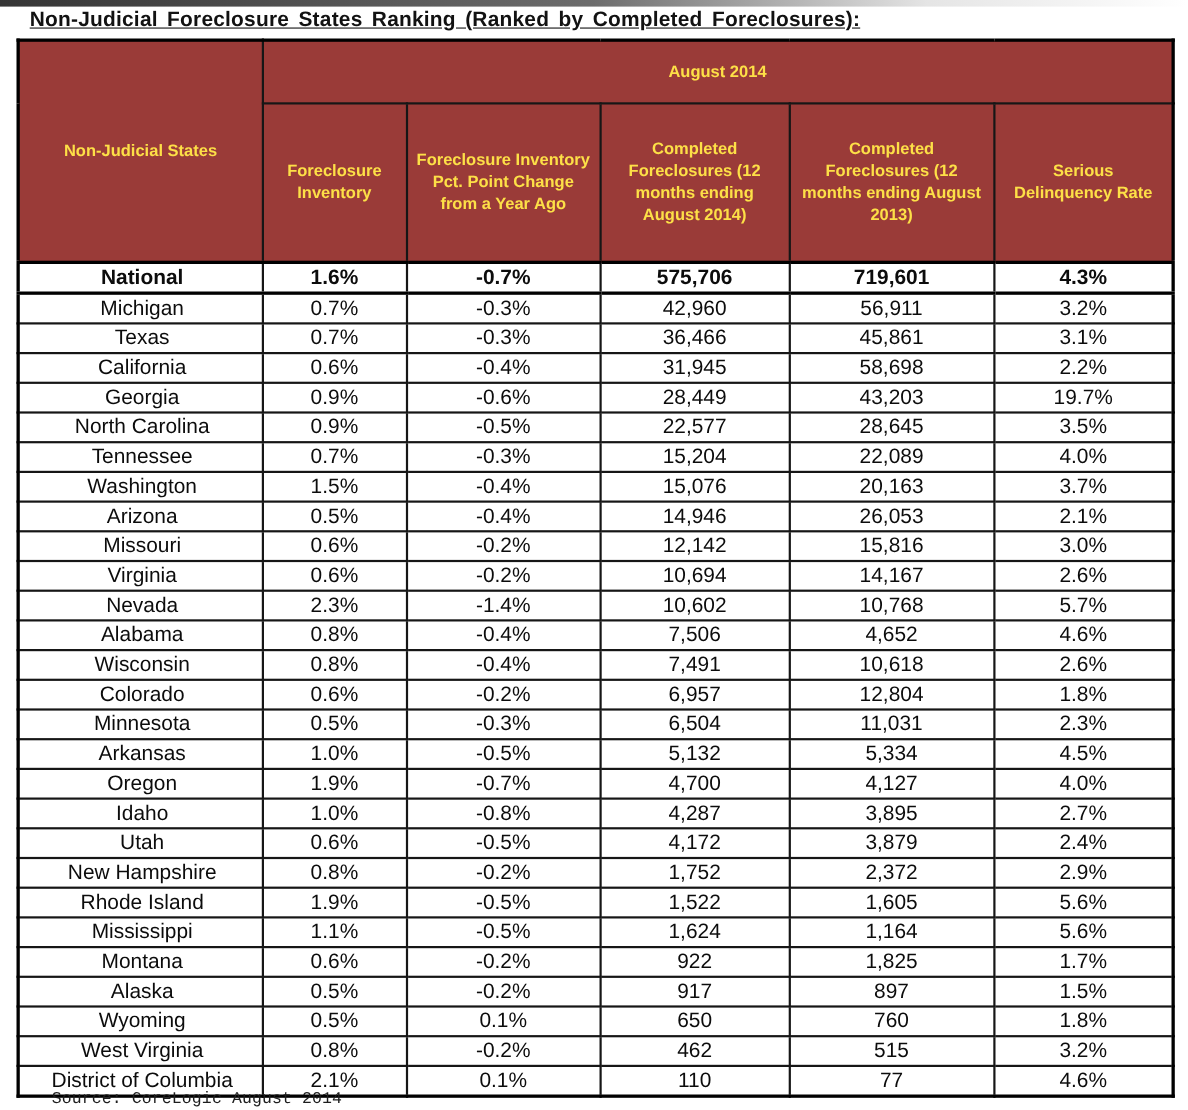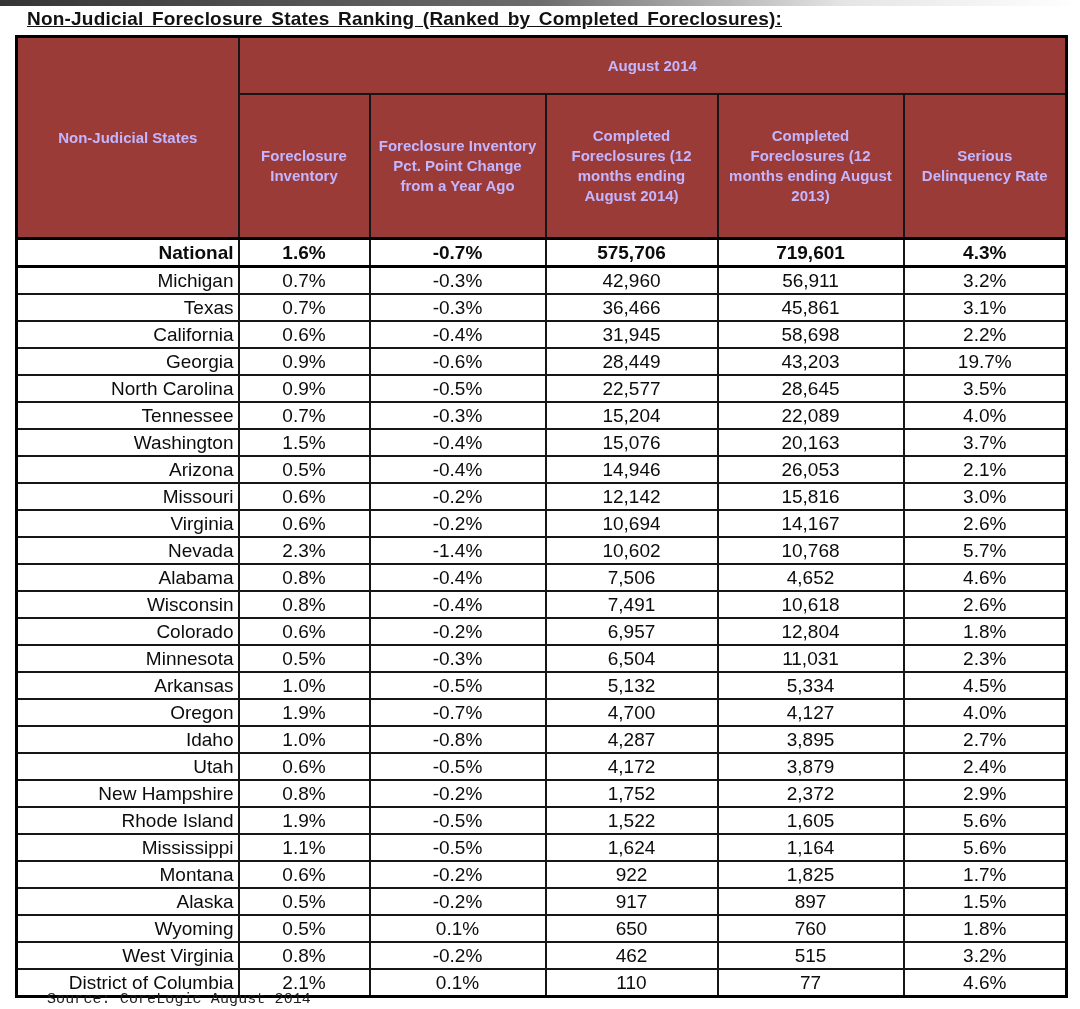--- a/index.html
+++ b/index.html
@@ -33,21 +33,21 @@
     position: absolute; left: 15px; top: 35px;
     width: 1050px;
     border-collapse: collapse;
     table-layout: fixed;
     border: 3px solid #000000;
   }
   table.fc th, table.fc td { border: 2px solid #161616; }
 
   table.fc th {
     background: #9A3B38;
-    color: #c4b5fd;
+    color: #fde047;
     font-weight: bold;
     font-size: 15px;
     line-height: 1.32;
     text-align: center;
     vertical-align: middle;
     padding: 2px 8px;
   }
   th.group-h { height: 51px; }
   tr.sub th { height: 138px; }
   th.state-h { font-size: 16px; margin-left: 48px; }
@@ -56,21 +56,21 @@
     height: 25px;
     font-size: 19px;
     color: #0c0c0c;
     text-align: center;
     vertical-align: middle;
     padding: 0 4px;
     white-space: nowrap;
     overflow: hidden;
     background: #ffffff;
   }
-  table.fc td.state { text-align: right; padding-left: 7px; }
+  table.fc td.state { text-align: center; padding-left: 7px; }
 
   tr.national td {
     font-weight: bold;
     border-top: 3px solid #000000;
     border-bottom: 3px solid #000000;
   }
 
   .source {
     position: absolute; left: 47px; top: 991px;
     font-size: 15px; color: #1d1d1d;

